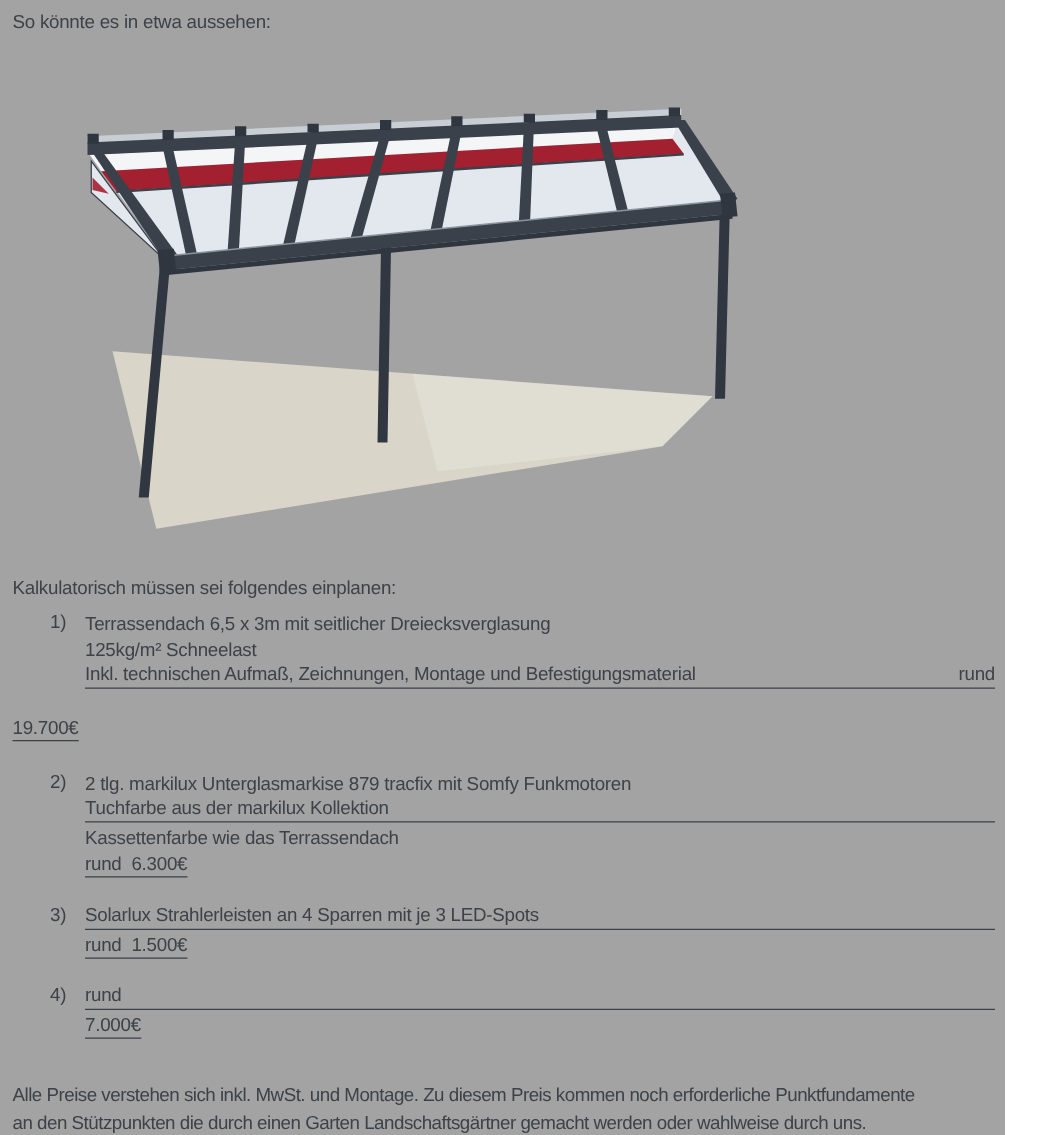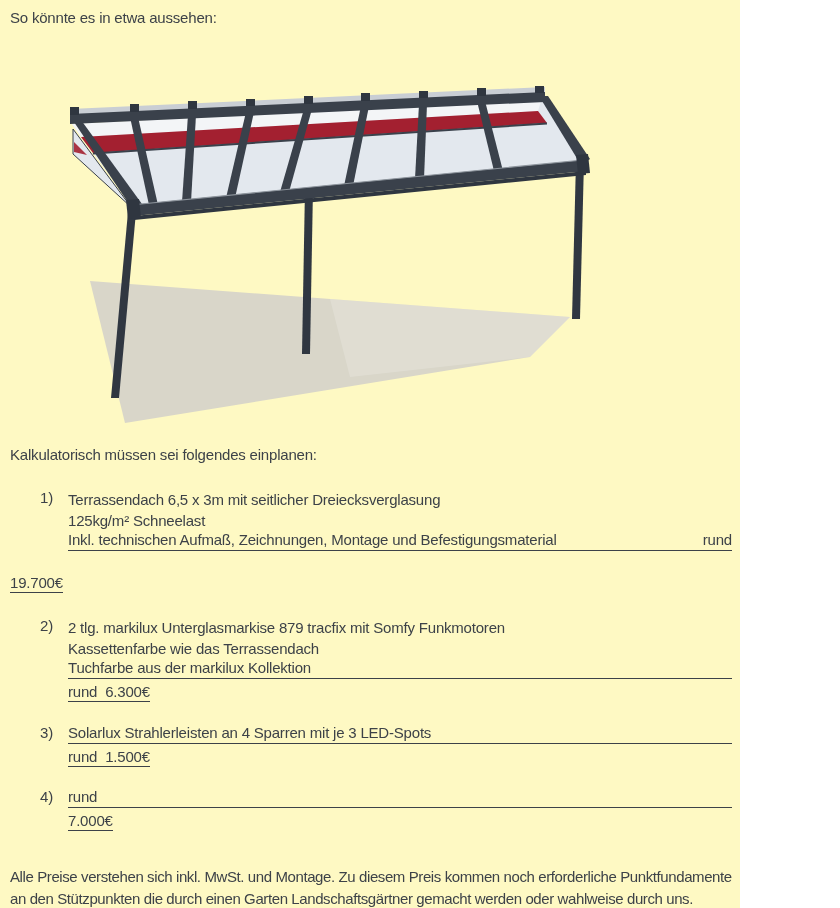--- a/index.html
+++ b/index.html
@@ -7,28 +7,28 @@
     --frame:#3a414b;
     --frame-dark:#2f3640;
     --glass:#e3e8ee;
     --glass-bright:#f3f5f7;
     --awning:#a32030;
     --ground:#d9d6c9;
     --post:#303741;
   }
   html,body{margin:0;padding:0;background:#ffffff;}
   .page{
-    position:relative;width:740px;height:908px;background:#fef9c3;overflow:hidden;
+    position:relative;width:804px;height:908px;background:#a3a3a3;overflow:hidden;
     font-family:"Liberation Sans","DejaVu Sans",sans-serif;
     font-size:15px;color:var(--text);letter-spacing:-0.2px;
   }
   .abs{position:absolute;}
   .intro{top:9px;left:10px;}
   .figure{top:85px;left:30px;width:700px;height:350px;}
-  .heading{top:446px;left:10px;}
+  .heading{top:462px;left:10px;}
   .item{left:68px;right:8px;}
   .item .num{position:absolute;left:-28px;top:0;}
   .ln{height:21px;line-height:21px;white-space:nowrap;}
   .ul-full{border-bottom:1.6px solid var(--text);height:19px;line-height:18px;margin-bottom:2px;}
   .ul-flex{display:flex;justify-content:space-between;border-bottom:1.6px solid var(--text);height:19px;line-height:18px;margin-bottom:2px;white-space:nowrap;}
   .price{display:inline-block;border-bottom:1.6px solid var(--text);white-space:pre;padding-bottom:1px;line-height:17px;}
   .price-left{left:10px;}
   .footer{top:866px;left:10px;right:4px;letter-spacing:-0.4px;}
   .footer .ln{height:22px;line-height:22px;}
 </style>
@@ -113,24 +113,24 @@
       <span>rund</span>
     </div>
   </div>
   <div class="abs price-left" style="top:574px">
     <span class="price">19.700€</span>
   </div>
 
   <div class="abs item" style="top:617px">
     <span class="num">2)</span>
     <div class="ln">2 tlg. markilux Unterglasmarkise 879 tracfix mit Somfy Funkmotoren</div>
-    <div class="ln">Kassettenfarbe wie das Terrassendach</div>
     <div class="ln ul-full">
       <span>Tuchfarbe aus der markilux Kollektion</span>
     </div>
+    <div class="ln">Kassettenfarbe wie das Terrassendach</div>
     <div class="ln">
       <span class="price">rund  6.300€</span>
     </div>
   </div>
 
   <div class="abs item" style="top:724px">
     <span class="num">3)</span>
     <div class="ln ul-full">
       <span>Solarlux Strahlerleisten an 4 Sparren mit je 3 LED-Spots</span>
     </div>

